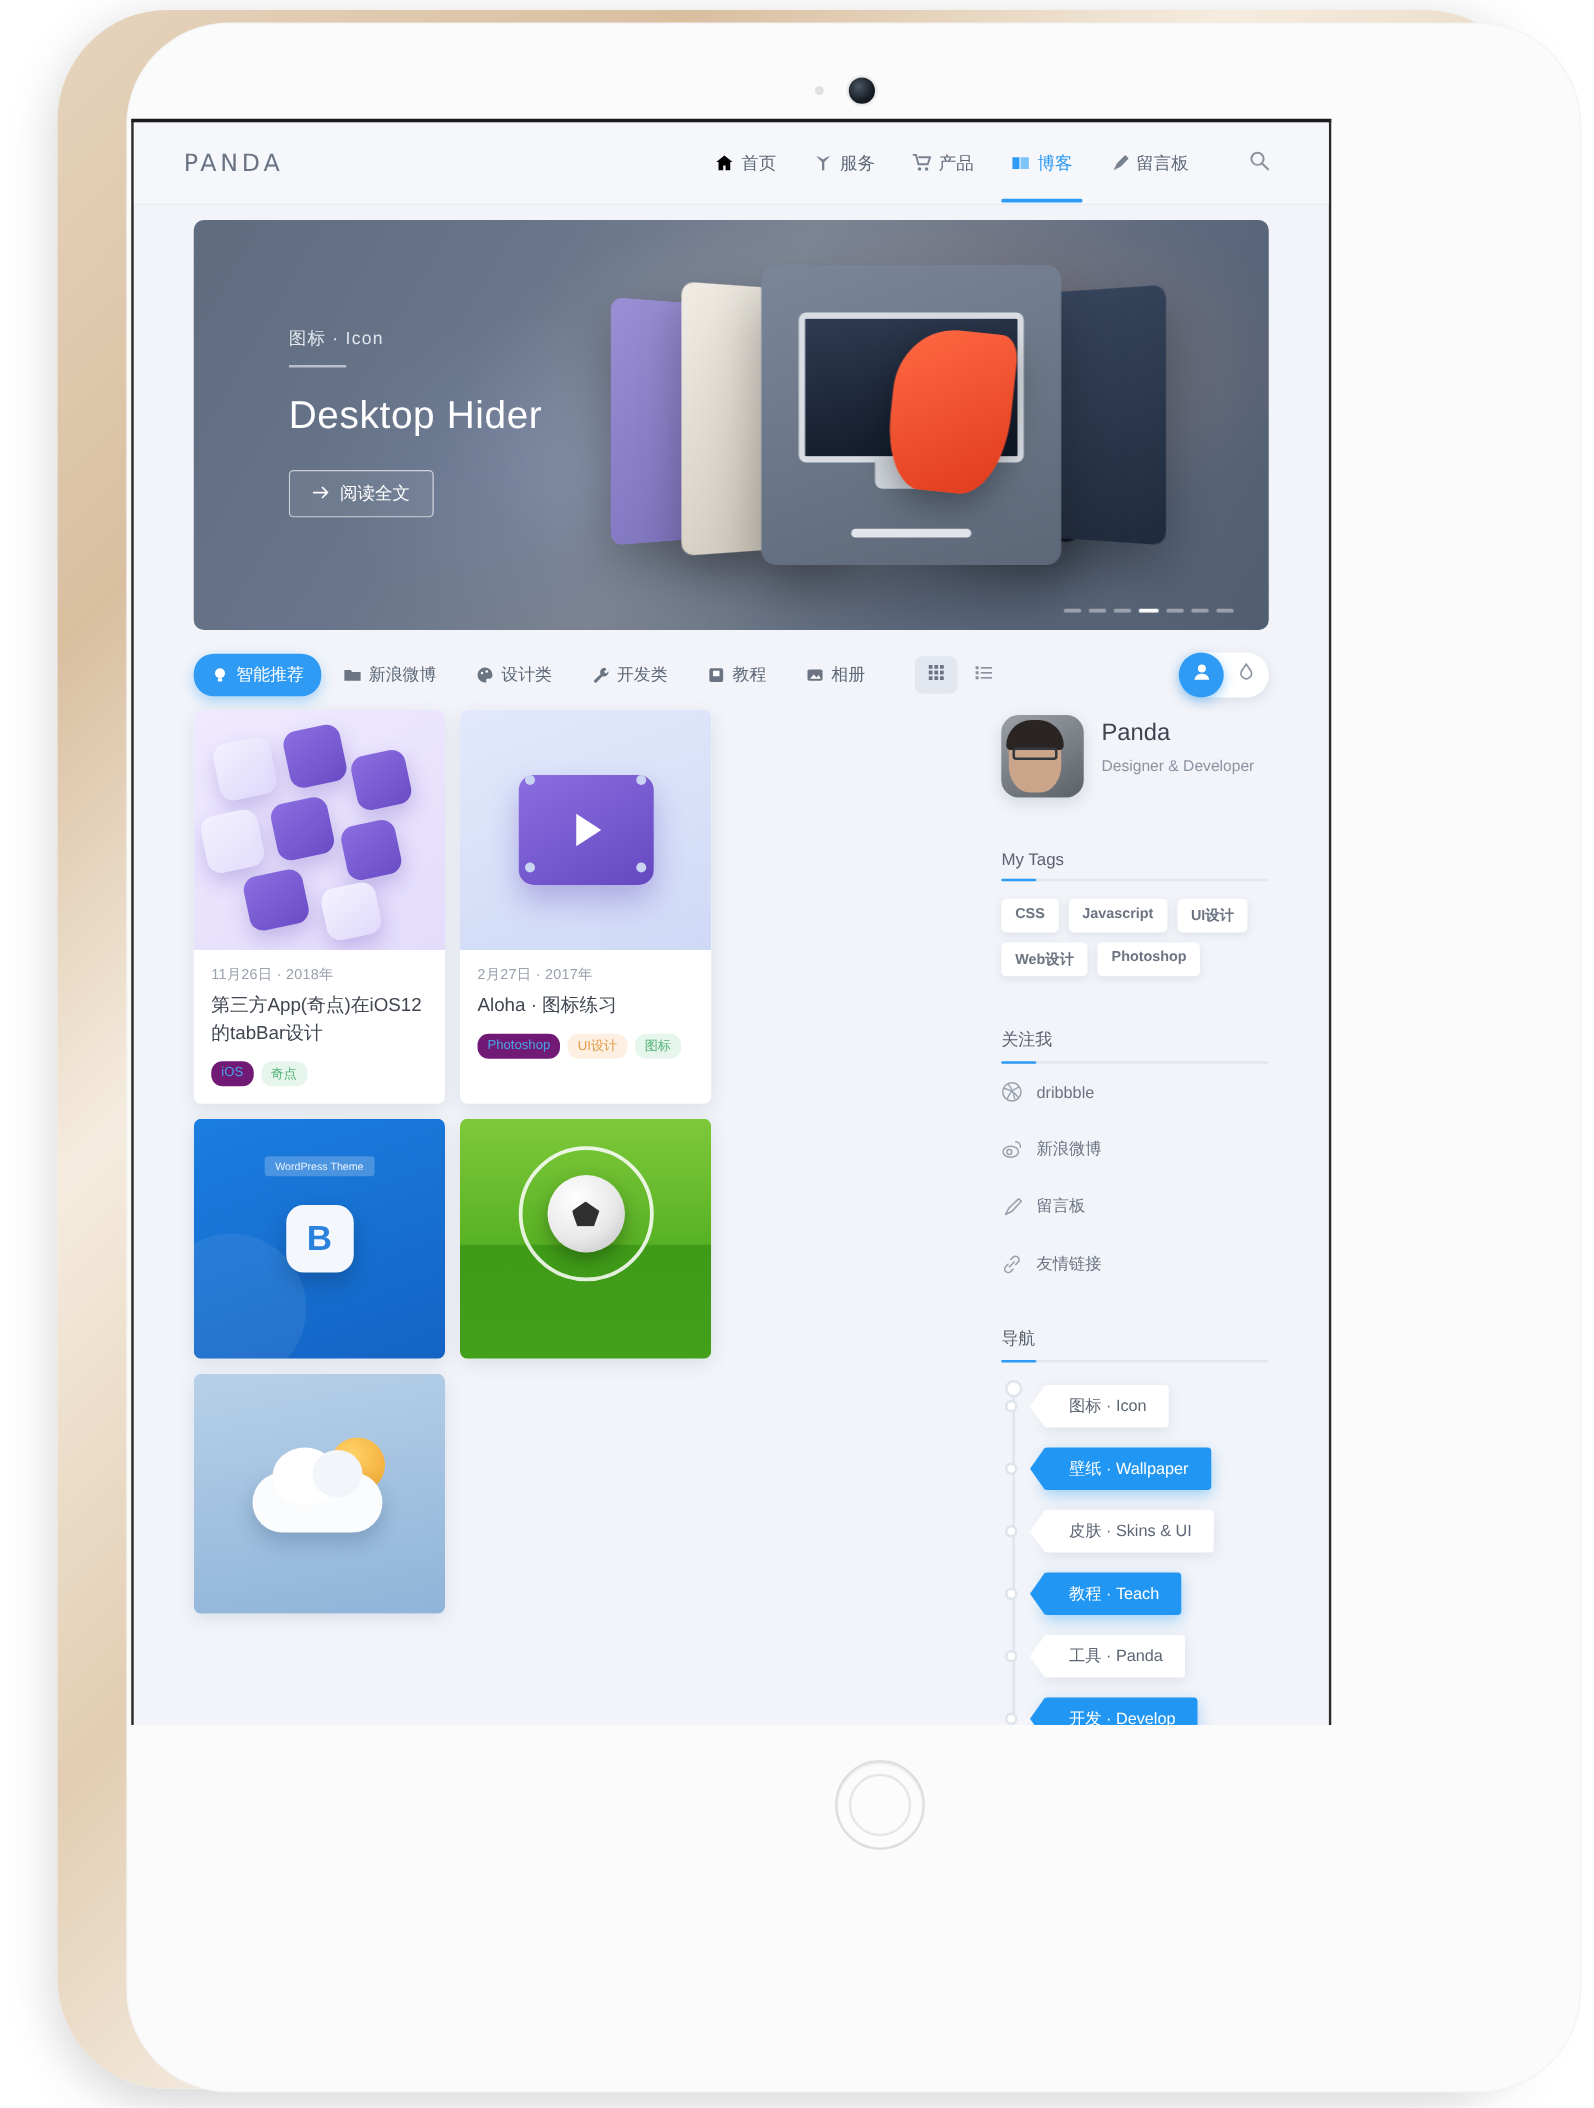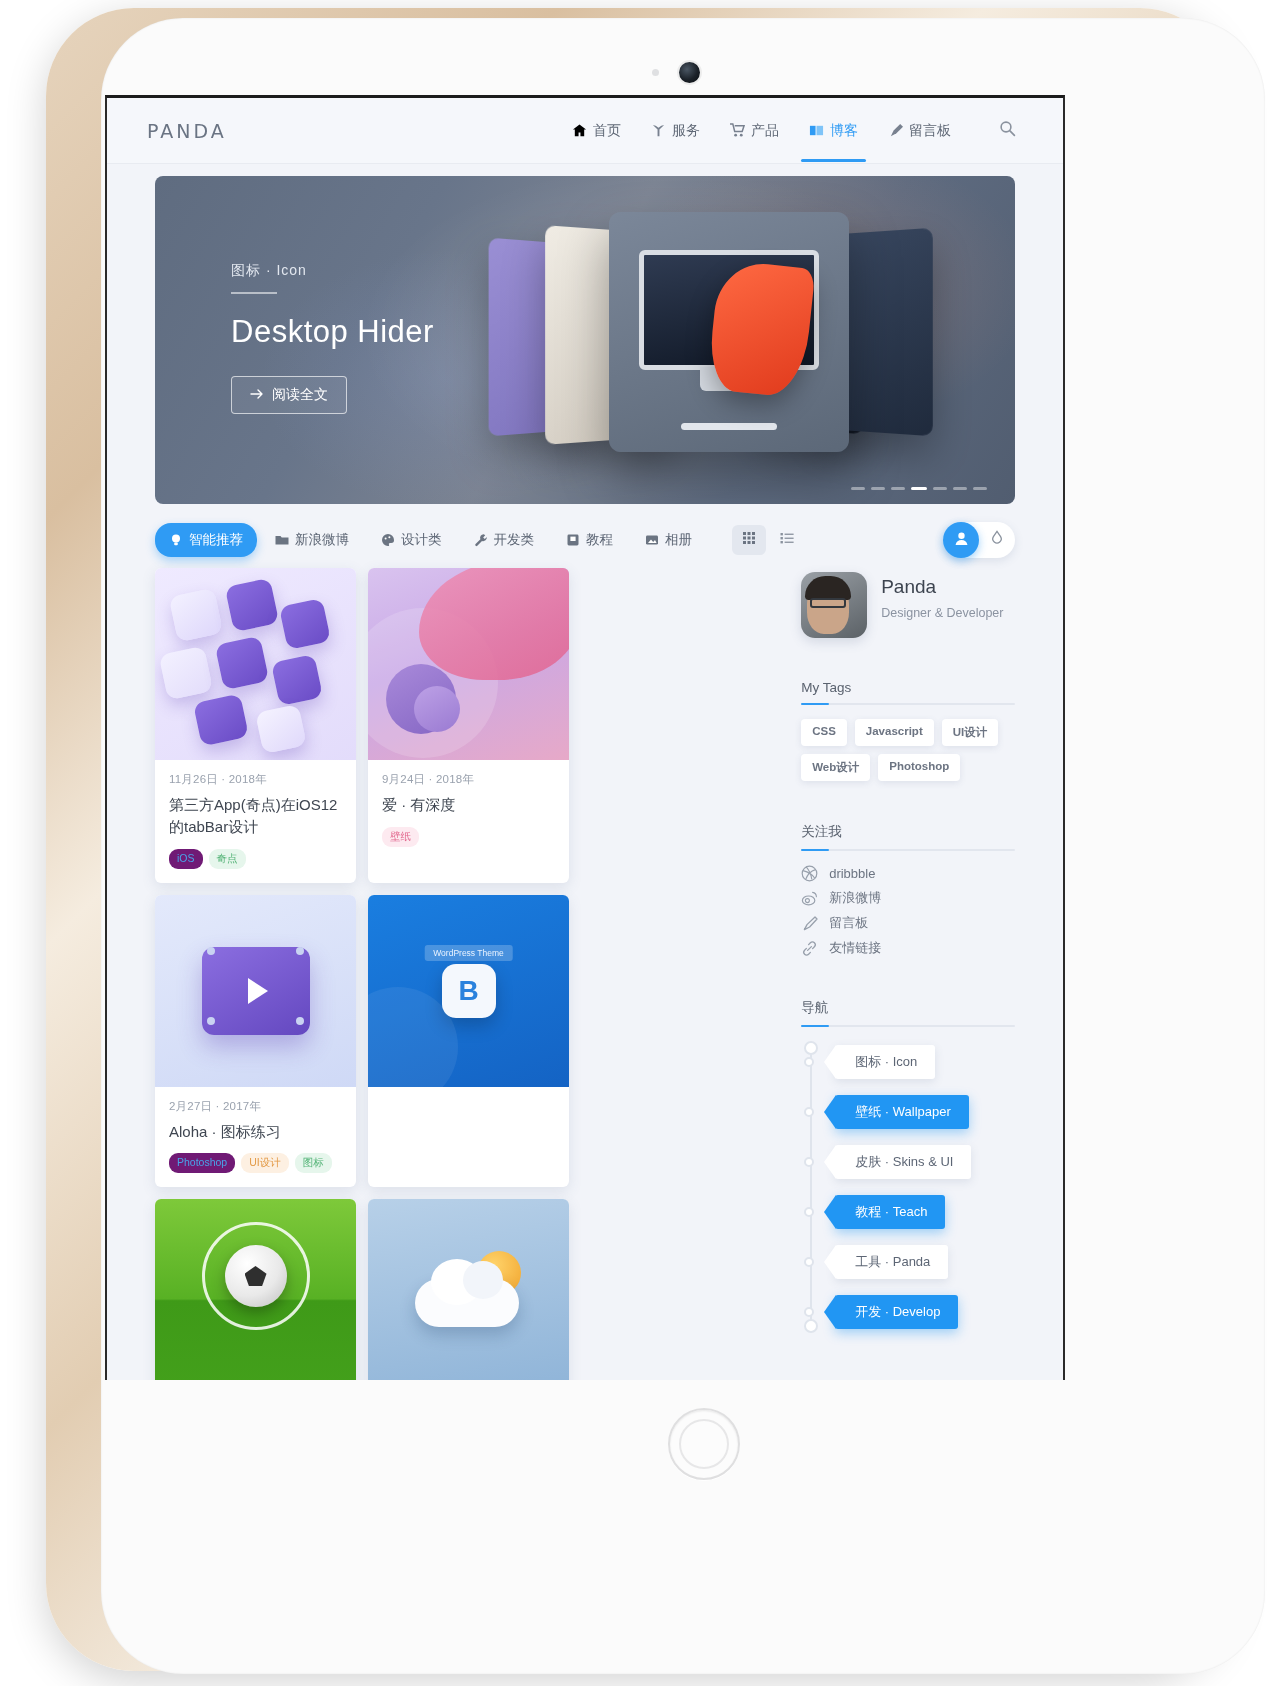--- a/index.html
+++ b/index.html
@@ -215,21 +215,21 @@
     position:absolute; left:50%; top:50%; transform:translate(-50%,-50%);
     width:108px; height:88px; border-radius:12px;
     background:linear-gradient(150deg,#8b6ee0,#6448c0);
     box-shadow:0 12px 24px rgba(90,60,180,.32);
     display:flex; align-items:center; justify-content:center;
   }
   .play-tri{ width:0;height:0;border-left:20px solid #fff;border-top:13px solid transparent;border-bottom:13px solid transparent; margin-left:4px;}
   .wp-badge{
     position:absolute; left:50%; top:30px; transform:translateX(-50%);
     font-size:8.5px; color:#eaf3ff; background:rgba(255,255,255,.22);
-    padding:3px 9px; border-radius:3px; white-space:nowrap;margin-top:20px;
+    padding:3px 9px; border-radius:3px; white-space:nowrap;
   }
   .b-letter{
     position:absolute; left:50%; top:50%; transform:translate(-50%,-50%);
     width:54px;height:54px;border-radius:14px;background:#f4f8fd;
     display:flex;align-items:center;justify-content:center;
     font-size:28px;color:#2a82dd;font-weight:700;
     box-shadow:0 8px 18px rgba(0,0,0,.2);
   }
   .cloudart{ position:absolute; left:50%; top:46%; transform:translate(-50%,-50%); width:120px; height:78px; }
   .cloudart .c1{ position:absolute; left:6px; bottom:0; width:104px; height:48px; background:#fbfcfe; border-radius:26px; box-shadow:0 8px 16px rgba(20,50,90,.22); }
@@ -249,21 +249,21 @@
   .avatar .hair{ position:absolute; left:4px; top:4px; width:46px; height:24px; border-radius:22px 22px 4px 4px; background:#2a2522; }
   .avatar .glass{ position:absolute; left:9px; top:26px; width:36px; height:10px; border:2px solid #33383e; border-radius:3px; }
   .pname{ font-size:19px; color:#3d4450; margin-top:4px; }
   .prole{ font-size:12.5px; color:#8b93a1; line-height:1.5; margin-top:6px; }
   .sec{ margin-top:42px; }
   .sec-h{ font-size:13.5px; color:#5a626f; }
   .sec-rule{ position:relative; height:2px; background:#e2e6ee; margin-top:8px; border-radius:2px; }
   .sec-rule::before{ content:""; position:absolute; left:0; top:0; width:28px; height:2px; background:#2f9bf4; border-radius:2px; }
   .tags{ display:flex; flex-wrap:wrap; gap:8px; margin-top:14px; }
   .stag{ font-size:11.5px; color:#6c7482; background:#fff; padding:6px 11px; border-radius:4px; box-shadow:0 2px 7px rgba(70,90,130,.12);font-weight:bold; }
-  .follow{ margin-top:14px; display:flex; flex-direction:column; gap:7px; }
+  .follow{ margin-top:14px; display:flex; flex-direction:column; gap:28px; }
   .frow{ display:flex; align-items:center; gap:11px; font-size:13px; color:#6c7482; cursor:pointer; }
   .fic{ width:17px; height:17px; display:block; }
   .timeline{ position:relative; margin-top:18px; padding-left:16px; }
   .tl-line{ position:absolute; left:9px; top:2px; bottom:2px; width:2px; background:#dfe4ec; }
   .tl-cap{ position:absolute; left:3px; width:14px; height:14px; border-radius:50%; background:#fff; border:2px solid #dfe4ec; }
   .tl-cap.top{ top:-4px; }
   .tl-cap.bot{ bottom:-4px; }
   .tl-item{ position:relative; margin:0 0 16px 0; display:flex; align-items:center; }
   .tl-dot{ position:absolute; left:-13px; width:10px; height:10px; border-radius:50%; background:#fff; border:2px solid #dfe4ec; }
   .flag{
@@ -524,35 +524,20 @@
           <div class="cbody">
             <div class="cdate">11月26日 · 2018年</div>
             <div class="ctitle">第三方App(奇点)在iOS12的tabBar设计</div>
             <div class="ctags">
               <span class="tg blue">iOS</span>
               <span class="tg green">奇点</span>
             </div>
           </div>
         </div>
 
-        <div class="card">
-          <div class="thumb th-love">
-            <div style="position:absolute;left:-20px;top:40px;width:150px;height:150px;border-radius:50%;background:rgba(255,255,255,.16)"></div>
-            <div style="position:absolute;left:18px;top:96px;width:70px;height:70px;border-radius:50%;background:linear-gradient(150deg,#a98ada,#8566c4)"></div>
-            <div style="position:absolute;left:46px;top:118px;width:46px;height:46px;border-radius:50%;background:linear-gradient(150deg,#bda1e6,#9a7ad2)"></div>
-            <div style="position:absolute;right:-10px;top:-8px;width:160px;height:120px;border-radius:60% 20% 50% 40%;background:linear-gradient(150deg,#ee8fb6,#e0628f);opacity:.85"></div>
-          </div>
-          <div class="cbody">
-            <div class="cdate">9月24日 · 2018年</div>
-            <div class="ctitle">爱 · 有深度</div>
-            <div class="ctags">
-              <span class="tg pink">壁纸</span>
-            </div>
-          </div>
-        </div>
 
         <div class="card">
           <div class="thumb th-aloha">
             <div class="play-tile">
                   <div class="play-tri"></div>
                 </div>
             <div style="position:absolute;left:52px;top:52px;width:8px;height:8px;border-radius:50%;background:#c9d3f2"></div>
             <div style="position:absolute;left:52px;top:122px;width:8px;height:8px;border-radius:50%;background:#c9d3f2"></div>
             <div style="position:absolute;right:52px;top:52px;width:8px;height:8px;border-radius:50%;background:#c9d3f2"></div>
             <div style="position:absolute;right:52px;top:122px;width:8px;height:8px;border-radius:50%;background:#c9d3f2"></div>

